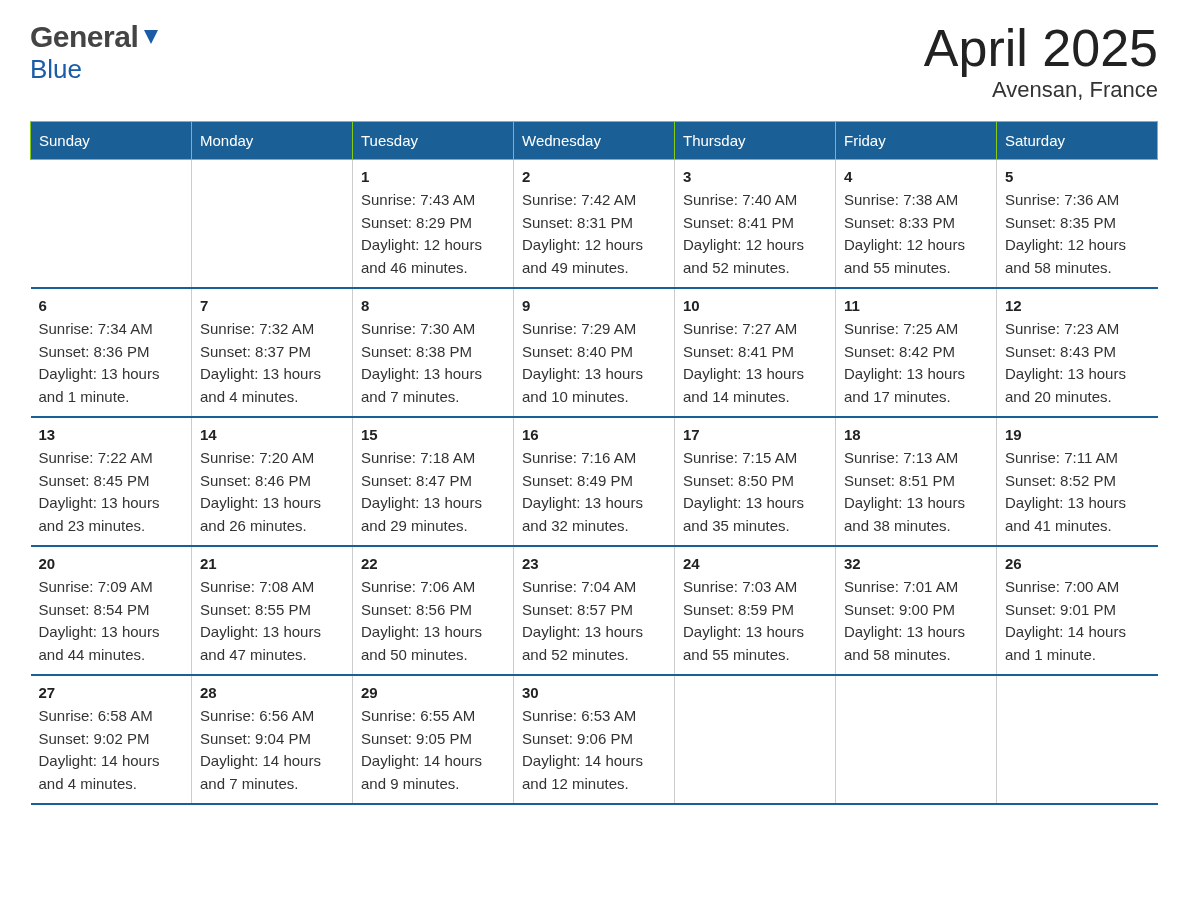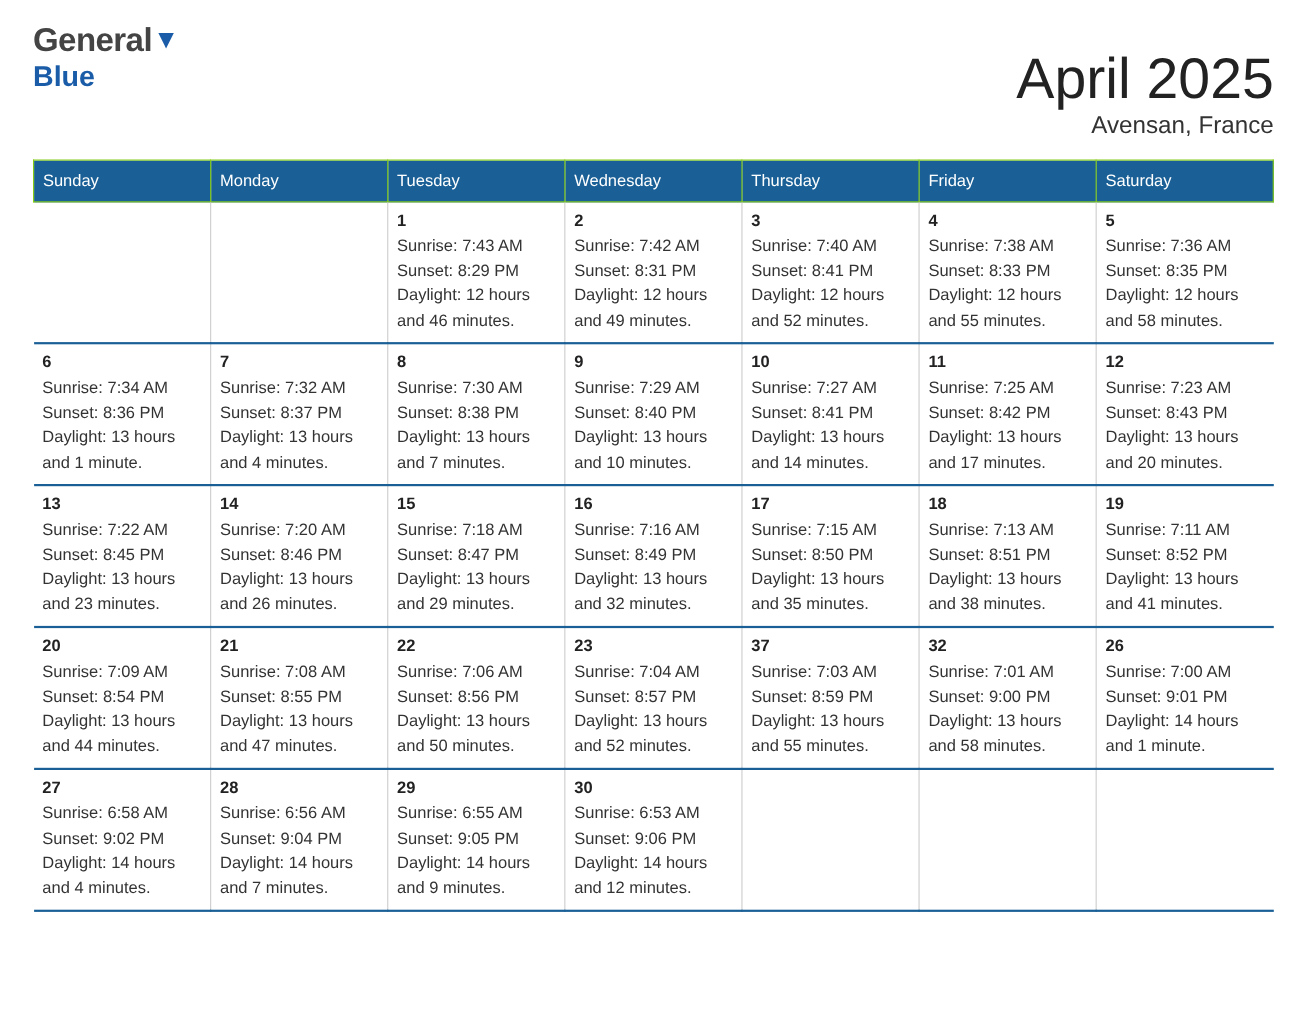--- a/index.html
+++ b/index.html
@@ -18,21 +18,20 @@
       margin-bottom: 18px;
     }
     .title-block {
       text-align: right;
     }
     .title-block h1 {
       font-size: 52px;
       font-weight: normal;
       color: #222;
       line-height: 1.1;
-      margin-top: 24px;
     }
     .title-block h2 {
       font-size: 22px;
       font-weight: normal;
       color: #333;
     }
     table {
       width: 100%;
       border-collapse: collapse;
       table-layout: fixed;
@@ -80,21 +79,21 @@
       font-weight: bold;
       color: #444;
       letter-spacing: -0.5px;
     }
     .logo-arrow-svg {
       margin-left: 2px;
       margin-right: 0;
     }
     .logo-text-blue {
       font-size: 26px;
-      font-weight: bold;
+      font-weight: normal;
       color: #1a5ca8;
       margin-top: 20px;
     }
     .logo-col {
       display: flex;
       flex-direction: column;
     }
     .logo-line1 {
       display: flex;
       align-items: center;
@@ -298,21 +297,21 @@
 and 50 minutes.</div>
         </td>
         <td>
           <span class="day-number">23</span>
           <div class="day-info" style="white-space: pre-line;">Sunrise: 7:04 AM
 Sunset: 8:57 PM
 Daylight: 13 hours
 and 52 minutes.</div>
         </td>
         <td>
-          <span class="day-number">37</span>
+          <span class="day-number">24</span>
           <div class="day-info" style="white-space: pre-line;">Sunrise: 7:03 AM
 Sunset: 8:59 PM
 Daylight: 13 hours
 and 55 minutes.</div>
         </td>
         <td>
           <span class="day-number">32</span>
           <div class="day-info" style="white-space: pre-line;">Sunrise: 7:01 AM
 Sunset: 9:00 PM
 Daylight: 13 hours

